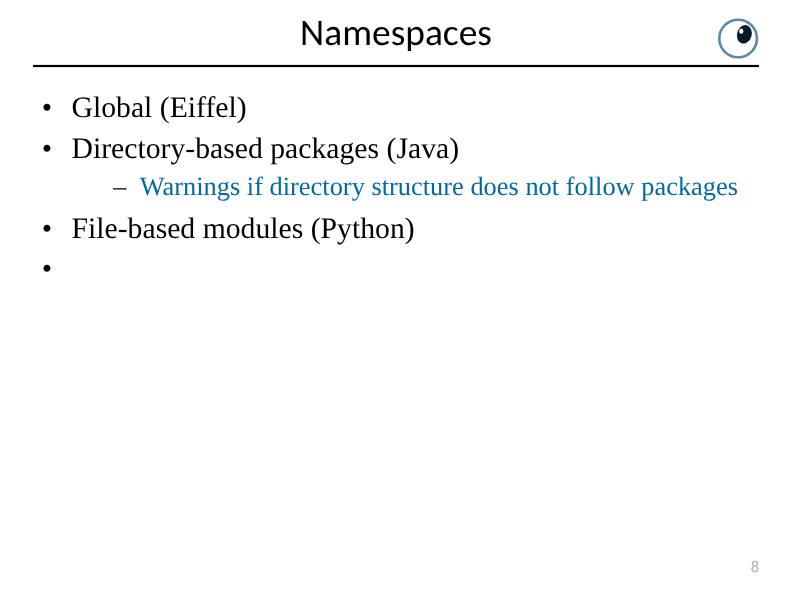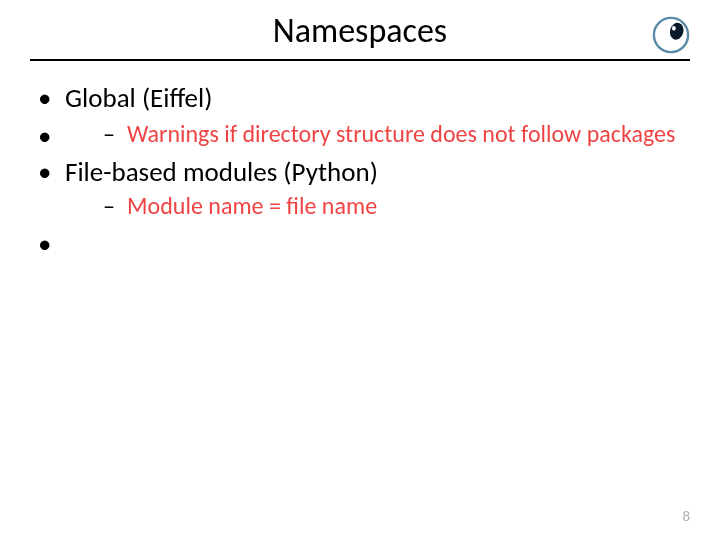--- a/index.html
+++ b/index.html
@@ -48,39 +48,40 @@
     .bullet-list {
       list-style: none;
     }
     .bullet-item {
       position: relative;
       padding-left: 35px;
       font-size: 27px;
       color: #000;
       margin-bottom: 4px;
       line-height: 1.25;
+      font-family: Liberation Serif, serif;
     }
     .bullet-item::before {
       content: "•";
       position: absolute;
       left: 8px;
       top: 0;
       font-size: 27px;
       color: #000;
     }
     .sub-list {
       list-style: none;
       margin-top: 2px;
       margin-bottom: 6px;
     }
     .sub-item {
       position: relative;
       padding-left: 62px;
       font-size: 24px;
-      color: #ef4444;
+      color: #0369a1;
       line-height: 1.25;
       margin-bottom: 2px;
     }
     .sub-item::before {
       content: "–";
       position: absolute;
       left: 38px;
       top: 0;
       font-size: 24px;
       color: #000;
@@ -106,32 +107,28 @@
     </svg>
   </div>
 </div>
 
 <div class="content">
   <ul class="bullet-list">
     <li class="bullet-item">
       <span>Global (Eiffel)</span>
     </li>
     <li class="bullet-item">
+      <span>Directory-based packages (Java)</span>
       <ul class="sub-list">
         <li class="sub-item">
           <span>Warnings if directory structure does not follow packages</span>
         </li>
       </ul>
     </li>
     <li class="bullet-item">
       <span>File-based modules (Python)</span>
-      <ul class="sub-list">
-        <li class="sub-item">
-          <span>Module name = file name</span>
-        </li>
-      </ul>
     </li>
     <li class="bullet-item">
     </li>
   </ul>
 </div>
 
 <div class="page-number">8</div>
 
 </body></html>

